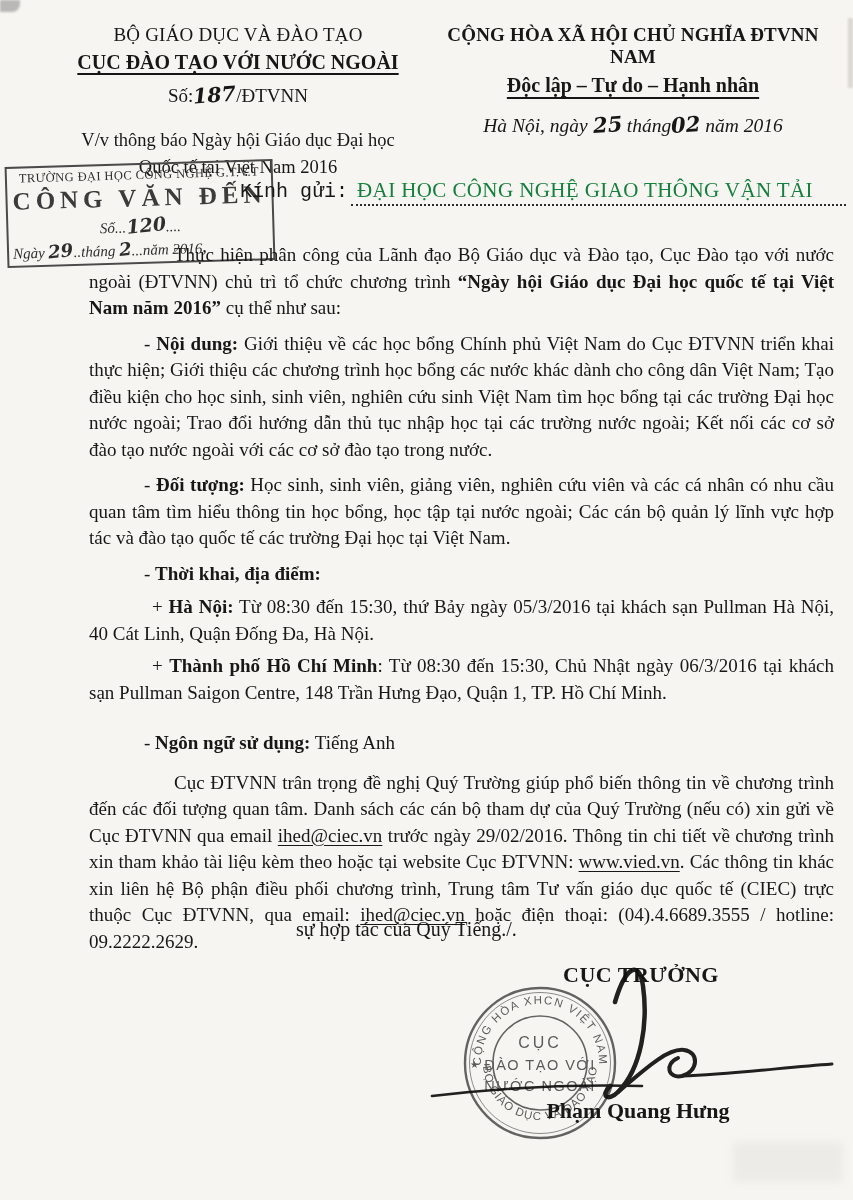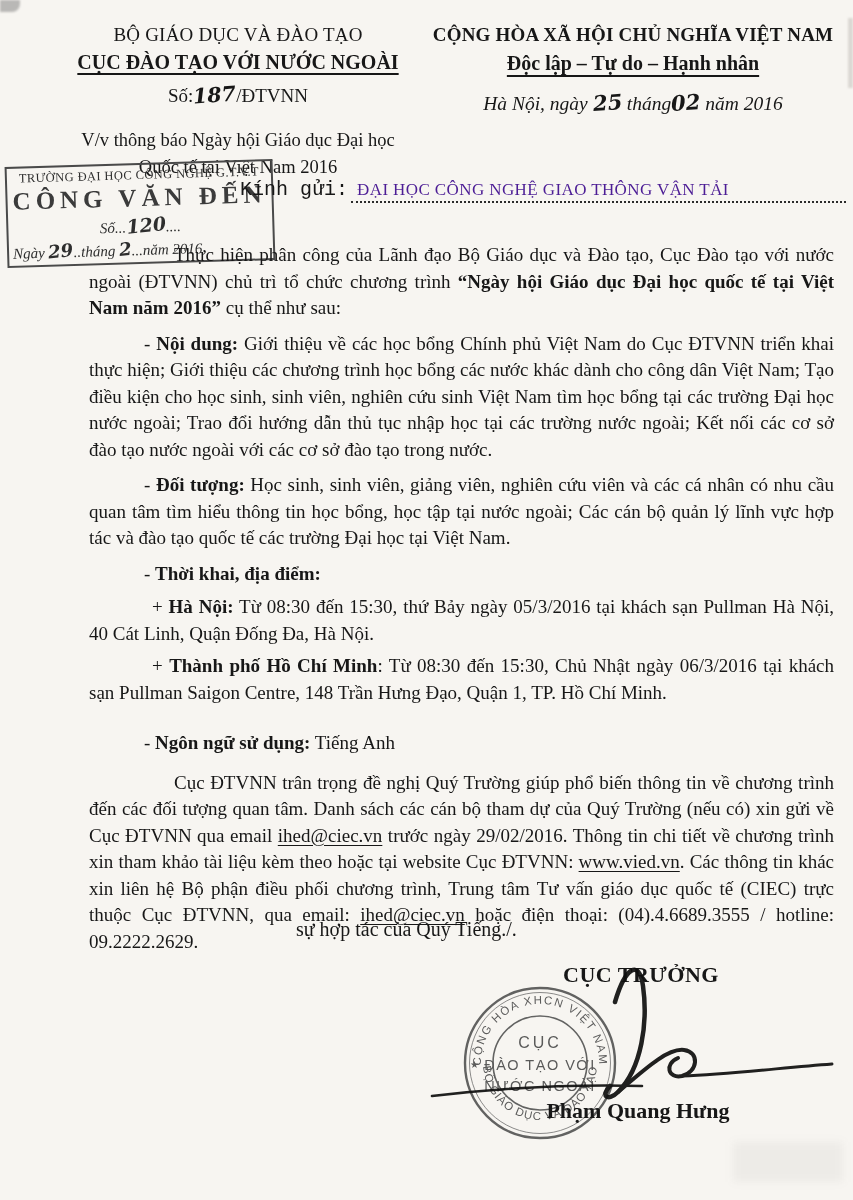--- a/index.html
+++ b/index.html
@@ -48,21 +48,21 @@
 
   
   .recipient{
     position:absolute;left:240px;top:178px;width:606px;
     display:flex;align-items:baseline;font-size:20px;
   }
   .recipient .kg{white-space:nowrap;margin-right:3px;font-family:Liberation Mono, monospace;}
   .recipient .dotline{
     flex:1;border-bottom:2px dotted #2b2b2b;
     padding:0 0 1px 6px;
-    font-size:17px;letter-spacing:.4px;white-space:nowrap;color:#4c1d95;
+    font-size:21px;letter-spacing:.4px;white-space:nowrap;color:#15803d;
   }
 
   
   .body-flow{
     position:absolute;left:89px;top:242px;width:745px;
     font-size:19px;line-height:26.5px;text-align:justify;
   }
   .para{margin:0 0 9px 0;}
   .ind-lg{text-indent:85px;}
   .ind-sm{text-indent:55px;}
@@ -92,21 +92,21 @@
     <div class="ministry">BỘ GIÁO DỤC VÀ ĐÀO TẠO</div>
     <div class="dept">CỤC ĐÀO TẠO VỚI NƯỚC NGOÀI</div>
     <div class="so"><span>Số:</span><span class="hand">187</span><span>/ĐTVNN</span></div>
     <div class="subj">
       <div>V/v thông báo Ngày hội Giáo dục Đại học</div>
       <div>Quốc tế tại Việt Nam 2016</div>
     </div>
   </div>
 
   <div class="hdr-right">
-    <div class="nation">CỘNG HÒA XÃ HỘI CHỦ NGHĨA VIỆT NAM</div>
+    <div class="nation">CỘNG HÒA XÃ HỘI CHỦ NGHĨA ĐTVNN NAM</div>
     <div class="motto">Độc lập – Tự do – Hạnh nhân</div>
     <div class="dateline">
       <span>Hà Nội, ngày</span>&nbsp;<span class="hand">25</span>&nbsp;<span>tháng</span><span class="hand">02</span>&nbsp;<span>năm 2016</span>
     </div>
   </div>
 
   <div class="rstamp">
     <div class="rs-school">TRƯỜNG ĐẠI HỌC CÔNG NGHỆ G.T.V.T</div>
     <div class="rs-title">CÔNG VĂN ĐẾN</div>
     <div class="rs-so"><span>Số...</span><span class="hand">120</span><span>....</span></div>

